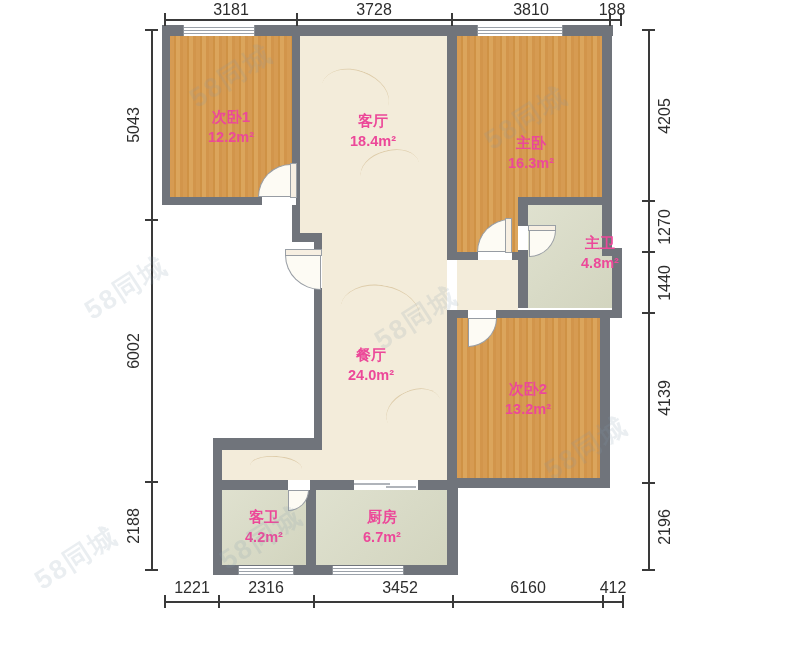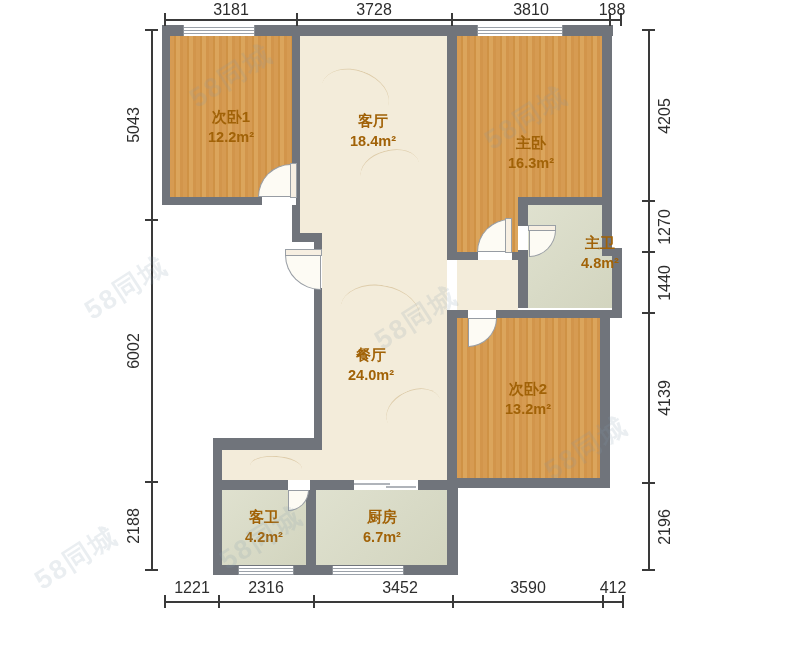--- a/index.html
+++ b/index.html
@@ -27,21 +27,21 @@
     border-left:1px solid #8d9298;border-right:1px solid #8d9298;
   }
   
   .arc{background:#fdfbf4;border:1px solid #979ca3;}
   .rTL{border-radius:100% 0 0 0;}
   .rBL{border-radius:0 0 0 100%;}
   .rBR{border-radius:0 0 100% 0;}
   .leaf{background:#f7efe2;border:1px solid #9aa0a6;}
   
   .room-label{
-    transform:translateX(-50%);text-align:center;color:#a16207;
+    transform:translateX(-50%);text-align:center;color:#ec4899;
     font-size:15px;font-weight:bold;line-height:1.4;white-space:nowrap;
   }
   .room-label .area{font-size:14.5px;font-weight:bold;}
   
   .dline{background:#3a3a3a;}
   .tick{background:#3a3a3a;}
   .dim{
     color:#2d2d2d;font-size:16px;font-weight:500;white-space:nowrap;
     transform:translateX(-50%);
   }
@@ -179,21 +179,21 @@
   <i class="dline" style="left:165px;top:601px;width:459px;height:2px"></i>
   <i class="tick" style="left:164px;top:595px;width:2px;height:13px"></i>
   <i class="tick" style="left:218px;top:595px;width:2px;height:13px"></i>
   <i class="tick" style="left:313px;top:595px;width:2px;height:13px"></i>
   <i class="tick" style="left:452px;top:595px;width:2px;height:13px"></i>
   <i class="tick" style="left:602px;top:595px;width:2px;height:13px"></i>
   <i class="tick" style="left:622px;top:595px;width:2px;height:13px"></i>
   <span class="dim" style="left:192px;top:579px">1221</span>
   <span class="dim" style="left:266px;top:579px">2316</span>
   <span class="dim" style="left:400px;top:579px">3452</span>
-  <span class="dim" style="left:528px;top:579px">3590</span>
+  <span class="dim" style="left:528px;top:579px">6160</span>
   <span class="dim" style="left:613px;top:579px">412</span>
 
   <i class="dline" style="left:151px;top:30px;width:2px;height:541px"></i>
   <i class="tick" style="left:145px;top:29px;width:13px;height:2px"></i>
   <i class="tick" style="left:145px;top:219px;width:13px;height:2px"></i>
   <i class="tick" style="left:145px;top:481px;width:13px;height:2px"></i>
   <i class="tick" style="left:145px;top:569px;width:13px;height:2px"></i>
   <span class="dimv" style="left:134px;top:125px">5043</span>
   <span class="dimv" style="left:134px;top:351px">6002</span>
   <span class="dimv" style="left:134px;top:526px">2188</span>

